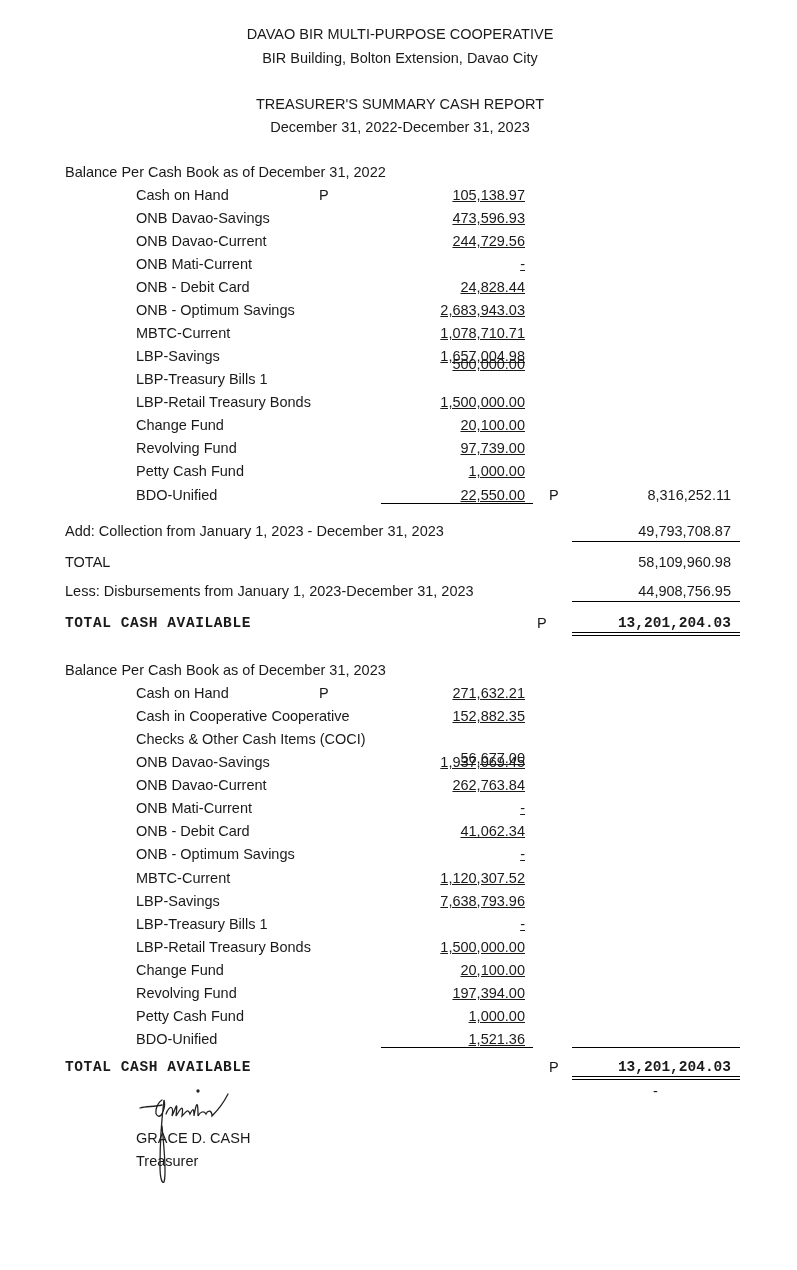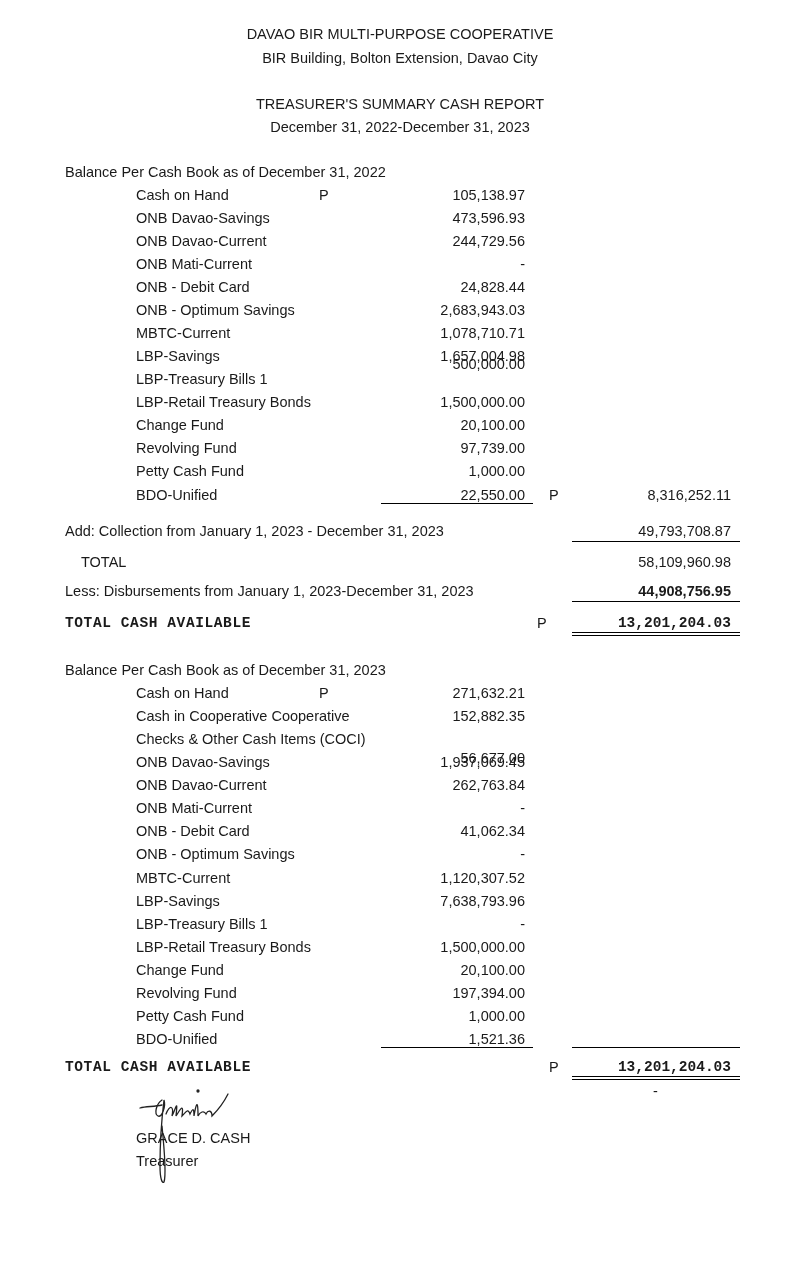--- a/index.html
+++ b/index.html
@@ -3,21 +3,21 @@
 <meta charset="utf-8">
 <style>
   html, body { margin: 0; padding: 0; background: #ffffff; }
   body { width: 797px; height: 1270px; position: relative; overflow: hidden;
          font-family: "Liberation Sans", sans-serif; font-size: 14.5px; color: #1a1a1a; }
   .abs { position: absolute; white-space: nowrap; }
   .center { position: absolute; left: 0; width: 800px; text-align: center; }
   .label-l { left: 65px; }
   .label-i { left: 136px; }
   .peso-i { left: 319px; }
-  .amt-i { right: 272px; text-align: right; }   
+  .amt-i { right: 272px; text-align: right; text-decoration: underline; }   
   .peso-o { left: 549px; }
   .amt-o { right: 66px; text-align: right; }    
   .bold { font-weight: bold; letter-spacing: 0.6px; font-family: Liberation Mono, monospace; }
   .line { position: absolute; height: 0; border-top: 1px solid #000; }
   .dline { position: absolute; height: 2px; border-top: 1px solid #000; border-bottom: 1px solid #000; }
 </style>
 </head>
 <body>
 
 <div class="center" style="top:26px;">DAVAO BIR MULTI-PURPOSE COOPERATIVE</div>
@@ -86,25 +86,25 @@
     </div>
   </div>
 <div class="line" style="left:381px; width:152px; top:503px;"></div>
 <div class="abs peso-o" style="top:487px;">P</div>
 <div class="abs amt-o" style="top:487px;">8,316,252.11</div>
 
 <div class="abs label-l" style="top:523px;">Add: Collection from January 1, 2023 - December 31, 2023</div>
 <div class="abs amt-o" style="top:523px;">49,793,708.87</div>
 <div class="line" style="left:572px; width:168px; top:541px;"></div>
 
-<div class="abs label-l" style="top:554px;margin-left:16px;">TOTAL</div>
+<div class="abs label-l" style="top:554px;">TOTAL</div>
 <div class="abs amt-o" style="top:554px;">58,109,960.98</div>
 
 <div class="abs label-l" style="top:583px;">Less: Disbursements from January 1, 2023-December 31, 2023</div>
-<div class="abs amt-o" style="top:583px;font-weight:bold;">44,908,756.95</div>
+<div class="abs amt-o" style="top:583px;">44,908,756.95</div>
 <div class="line" style="left:572px; width:168px; top:601px;"></div>
 
 <div class="abs label-l bold" style="top:615px;">TOTAL CASH  AVAILABLE</div>
 <div class="abs" style="left:537px; top:615px;">P</div>
 <div class="abs amt-o bold" style="top:615px; letter-spacing:0;">13,201,204.03</div>
 <div class="dline" style="left:572px; width:168px; top:632px;"></div>
 
 <div class="abs label-l" style="top:662px;">Balance Per Cash Book as of December 31, 2023</div>
 <div id="ending-list">
     <div>

